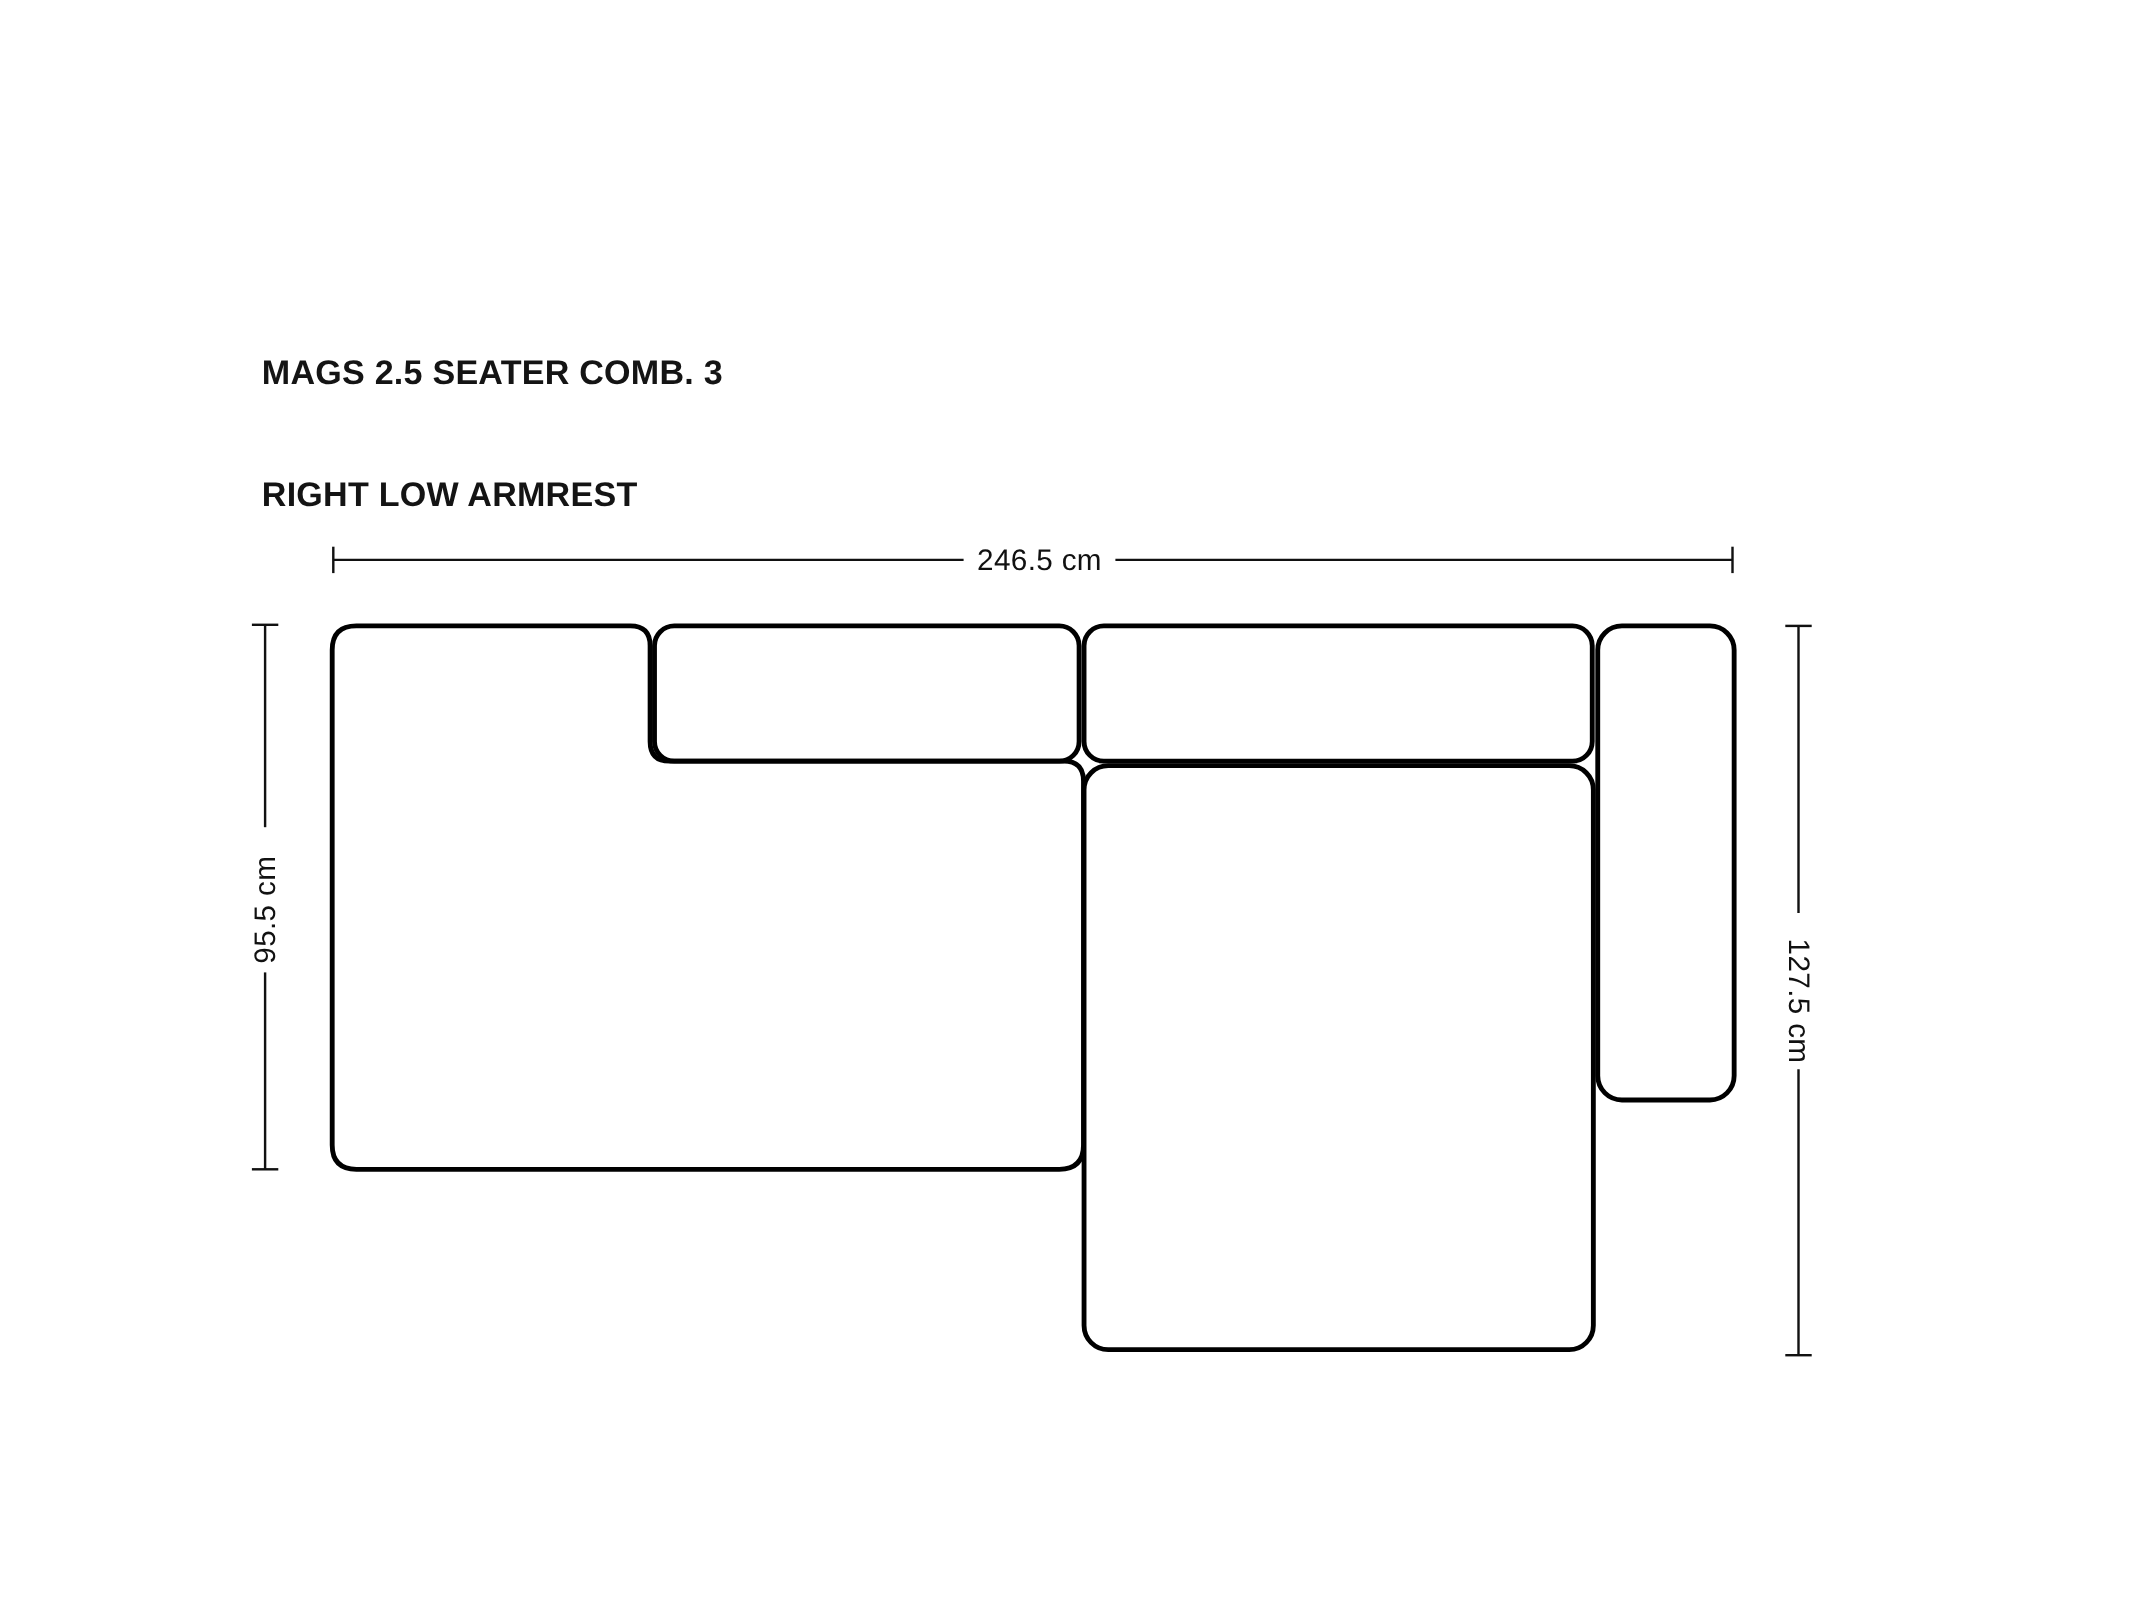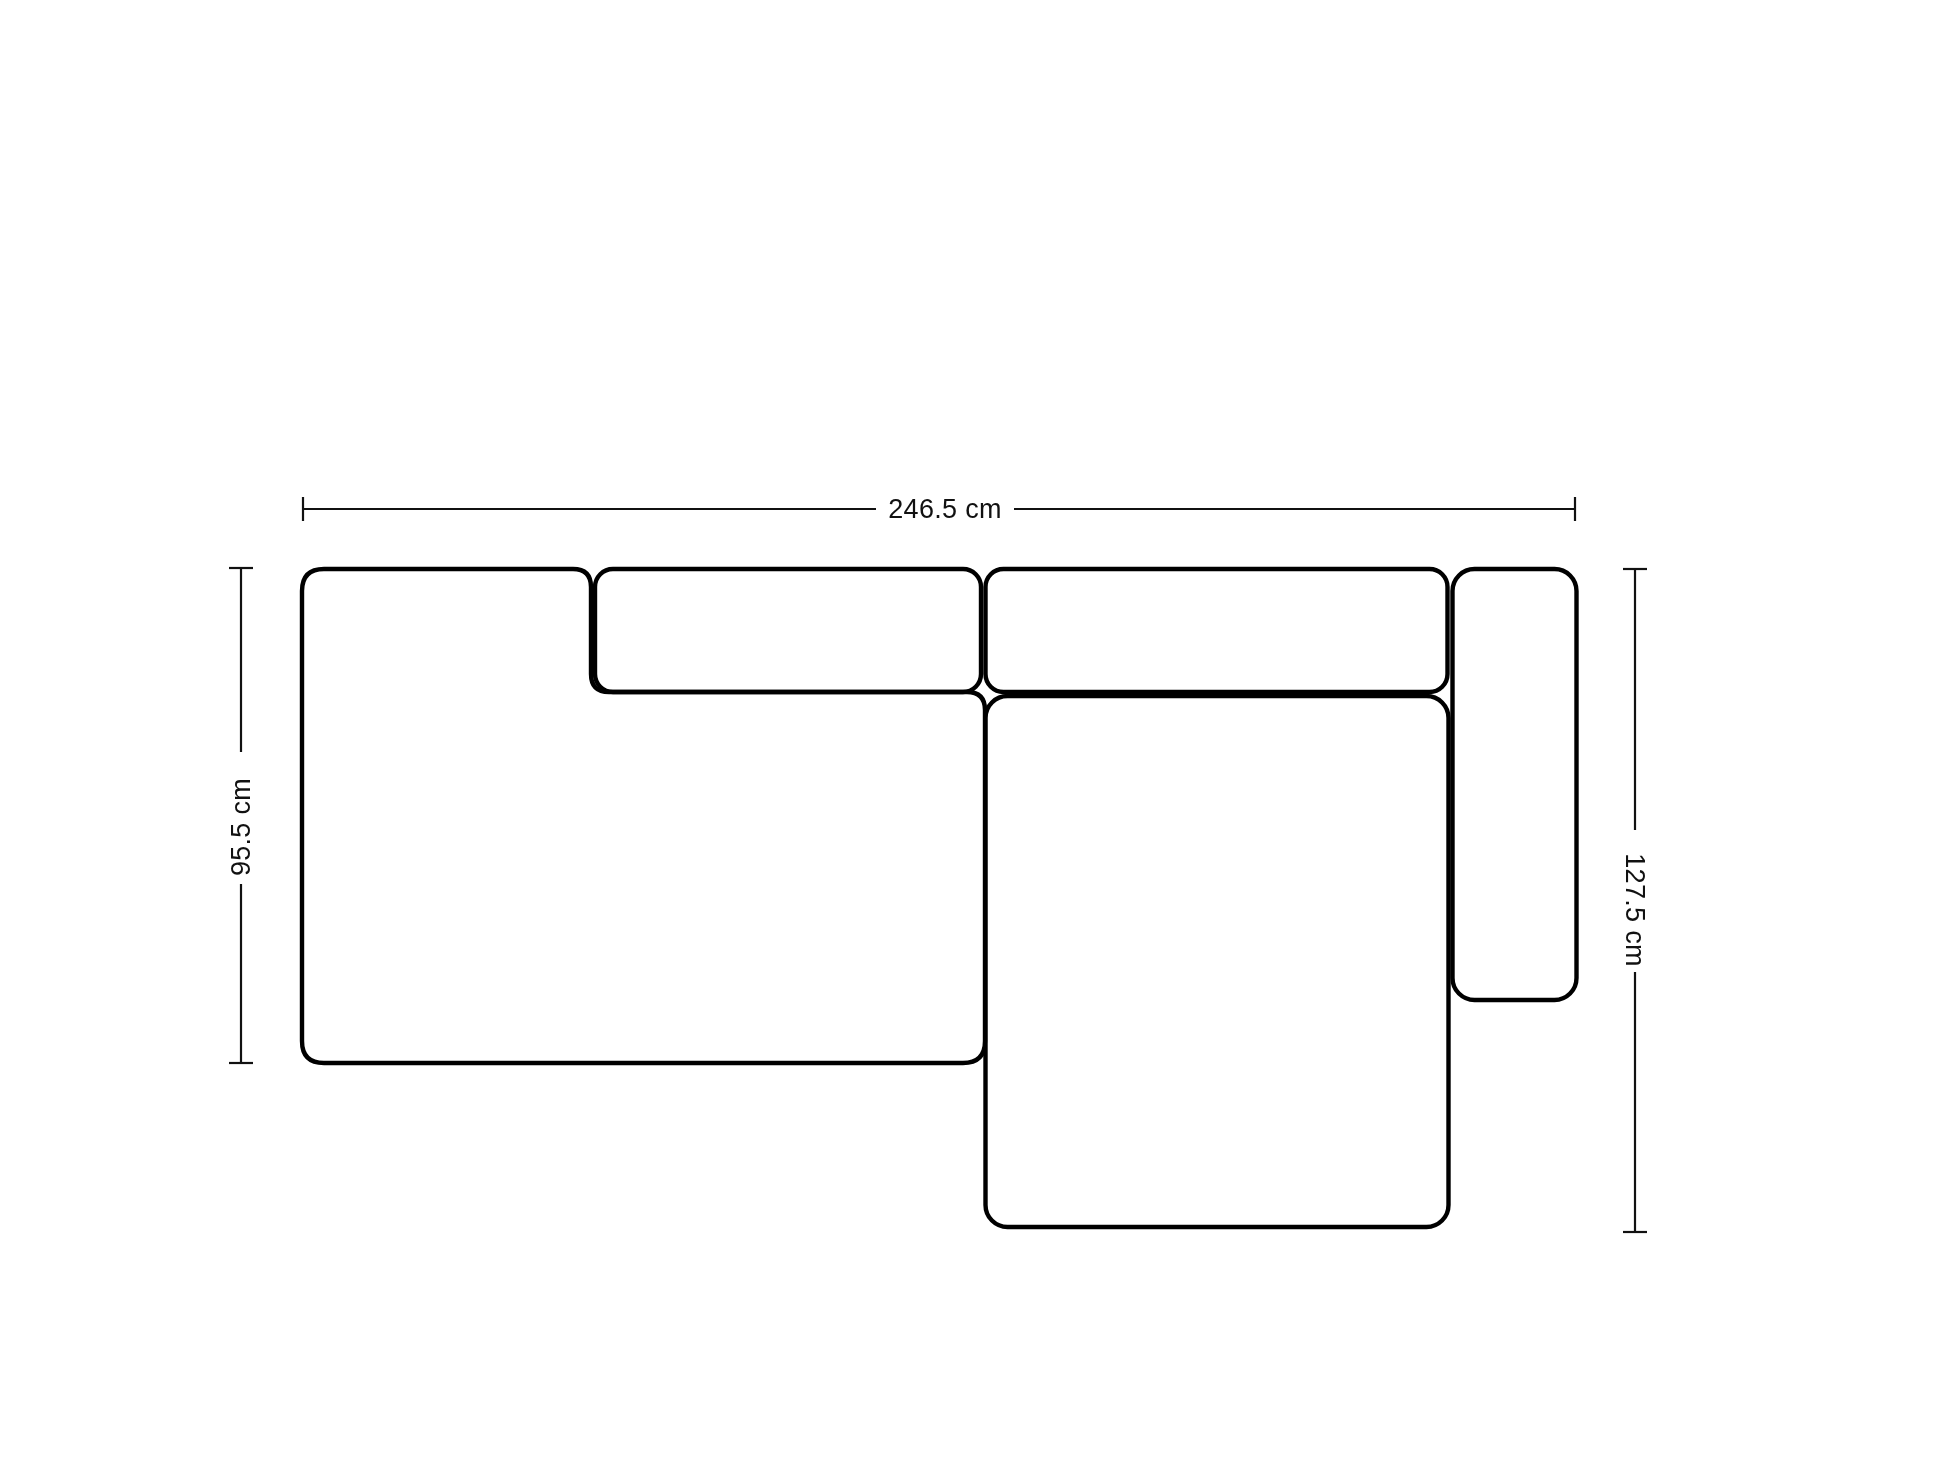--- a/index.html
+++ b/index.html
@@ -48,20 +48,24 @@
     font-size: 27px;
     font-weight: 400;
     letter-spacing: 0.3px;
   }
 </style>
 </head>
 <body>
 
 <div class="page">
 
+  <div class="title-block">
+    <div>MAGS 2.5 SEATER COMB. 3</div>
+    <div>RIGHT LOW ARMREST</div>
+  </div>
 
   <svg class="diagram-svg" width="1946" height="1464" viewBox="0 0 1946 1464">
 
     <g>
 
       <path class="module-outline" d="M 573,569
                Q 591,569 591,587
                L 591,674
                Q 591,692 609,692
                L 967,692

